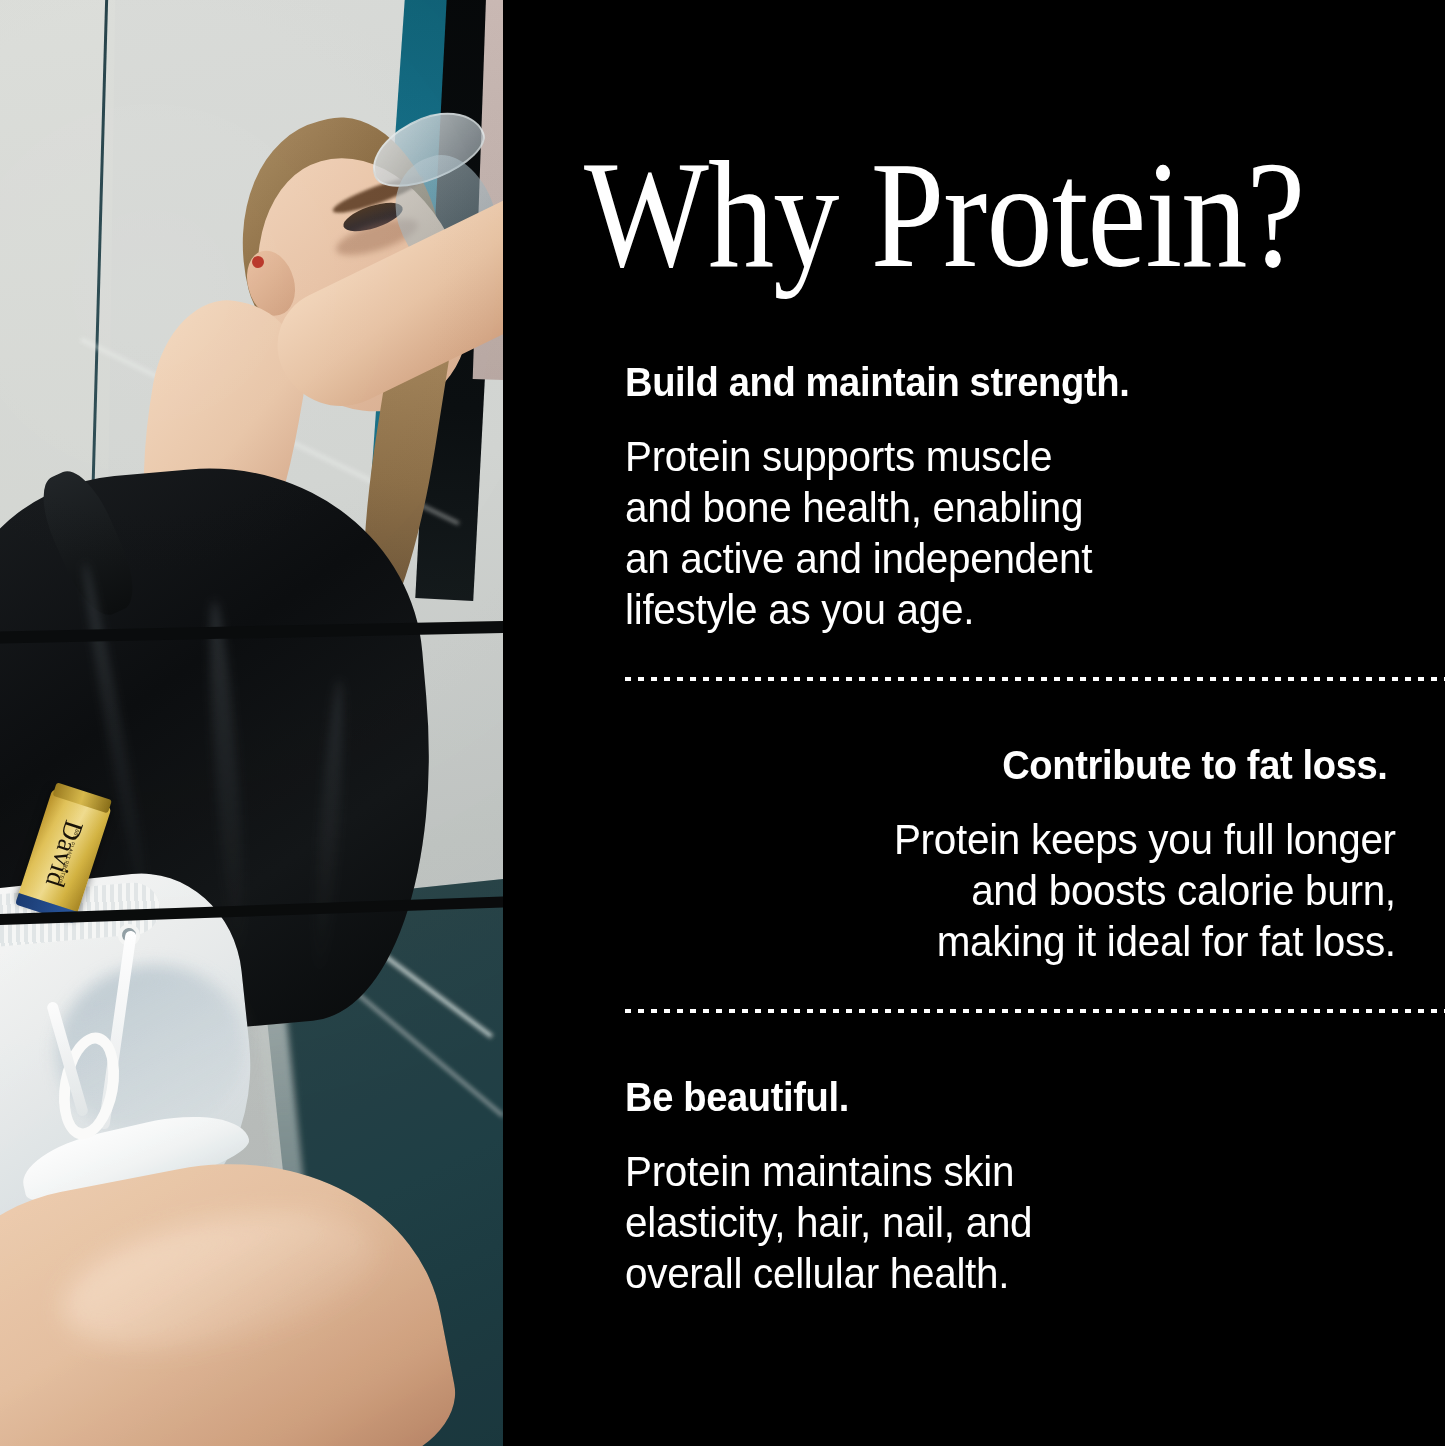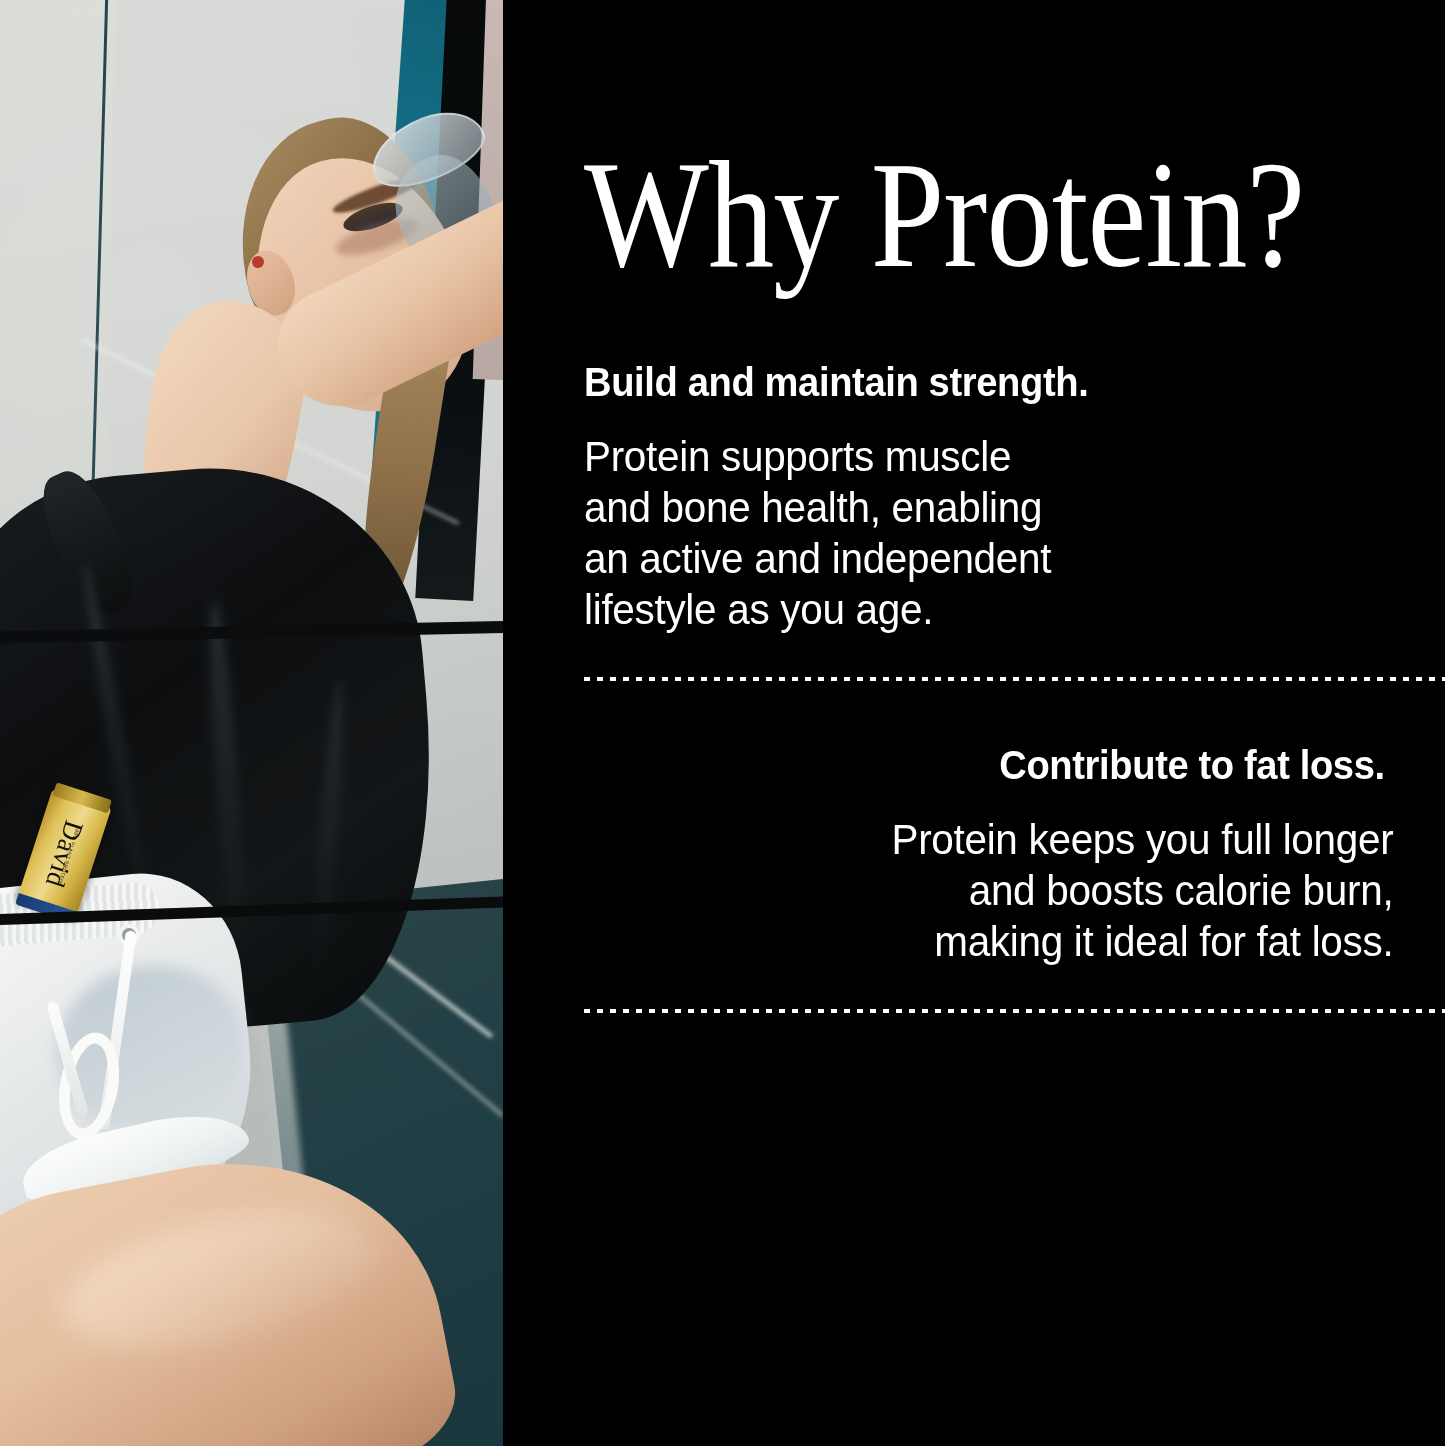--- a/index.html
+++ b/index.html
@@ -465,20 +465,21 @@
     transform: scaleX(0.87);
     transform-origin: left center;
     white-space: nowrap;
   }
 
   .sections {
     position: absolute;
     left: 0;
     top: 360px;
     width: 100%;
+    padding-left: 41px;
   }
 
   .section {
     position: relative;
     padding: 0 0 0 81px;
   }
   .section-2 { padding-top: 62px; text-align: right; }
   .section-3 { padding-top: 62px; }
 
   .sec-title {
@@ -604,17 +605,23 @@
 
       <div class="section section-2">
         <h2 class="sec-title">Contribute to fat loss.</h2>
         <p class="sec-body">Protein keeps you full longer
 and boosts calorie burn,
 making it ideal for fat loss.</p>
       </div>
 
       <div class="divider"></div>
 
+      <div class="section section-3">
+        <h2 class="sec-title">Be beautiful.</h2>
+        <p class="sec-body">Protein maintains skin
+elasticity, hair, nail, and
+overall cellular health.</p>
+      </div>
 
     </div>
   </div>
 
 </div>
 
 </body></html>

